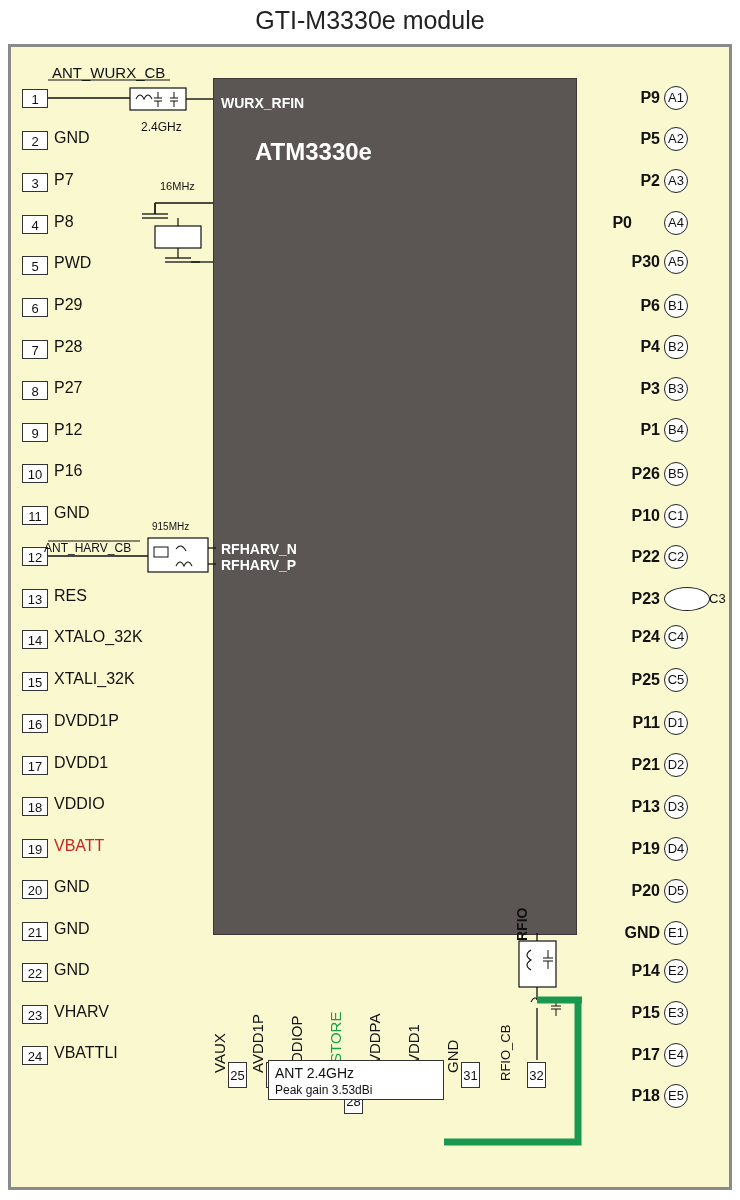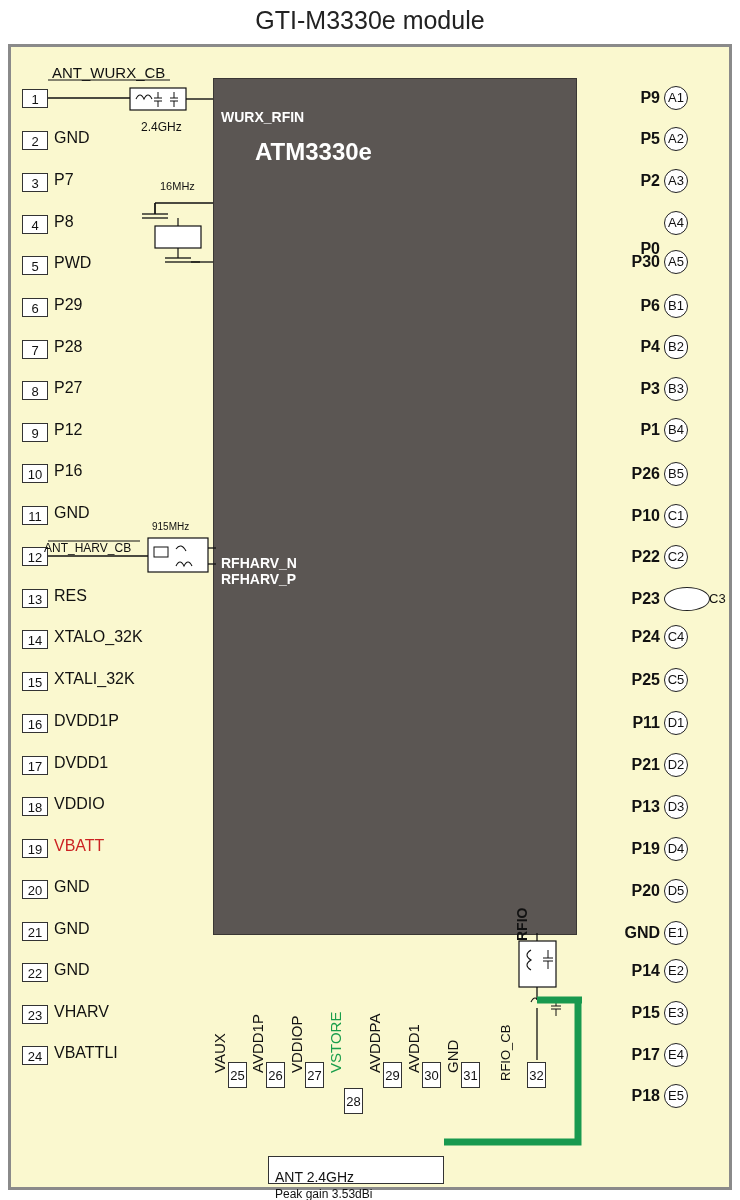--- a/index.html
+++ b/index.html
@@ -121,47 +121,46 @@
     transform: rotate(-90deg);
     transform-origin: left bottom;
   }
   .vlabel.green { color: #1a9e4b; }
   .chiplabel {
     position: absolute;
     font-size: 14px;
     font-weight: bold;
     color: #ffffff;
     white-space: nowrap;
-    margin-top: 14px;
   }
   .vchiplabel {
     position: absolute;
     font-size: 14px;
     font-weight: bold;
     color: #ffffff;
     white-space: nowrap;
     transform: rotate(-90deg);
     transform-origin: left bottom;
   }
   .note {
     position: absolute;
     font-size: 12px;
     color: #111;
     white-space: nowrap;
   }
   #ant-box {
     position: absolute;
     left: 268px;
-    top: 1156px;
+    top: 1060px;
     width: 176px;
-    height: 28px;
+    height: 40px;
     background: #ffffff;
     border: 1px solid #333;
     box-sizing: border-box;
-    padding: 12px 6px;
+    padding: 4px 6px;
   }
   #ant-box .l1 { font-size: 14px; color: #111; }
   #ant-box .l2 { font-size: 12px; color: #111; margin-top: 2px; }
   svg.overlay {
     position: absolute;
     left: 0;
     top: 0;
     width: 740px;
     height: 1200px;
     pointer-events: none;
@@ -298,21 +297,21 @@
 <div class="vchiplabel" style="left:530px; top:925px; color:#111;">RFIO</div>
 <div class="vlabel" style="left:513px; top:1066px; font-size:13px;">RFIO_CB</div>
 
 <div>
   <div class="rlabel" style="left:600px; top:89px;">P9</div>
   <div class="ball" style="left:664px; top:86px;">A1</div>
   <div class="rlabel" style="left:600px; top:130px;">P5</div>
   <div class="ball" style="left:664px; top:127px;">A2</div>
   <div class="rlabel" style="left:600px; top:172px;">P2</div>
   <div class="ball" style="left:664px; top:169px;">A3</div>
-  <div class="rlabel" style="left:600px; top:214px;margin-top:26px;">P0</div>
+  <div class="rlabel" style="left:572px; top:214px;">P0</div>
   <div class="ball" style="left:664px; top:211px;">A4</div>
   <div class="rlabel" style="left:600px; top:253px;">P30</div>
   <div class="ball" style="left:664px; top:250px;">A5</div>
 
   <div class="rlabel" style="left:600px; top:297px;text-align:right;">P6</div>
   <div class="ball" style="left:664px; top:294px;">B1</div>
   <div class="rlabel" style="left:600px; top:338px;">P4</div>
   <div class="ball" style="left:664px; top:335px;border-radius:11px;">B2</div>
   <div class="rlabel" style="left:600px; top:380px;">P3</div>
   <div class="ball" style="left:664px; top:377px;">B3</div>

